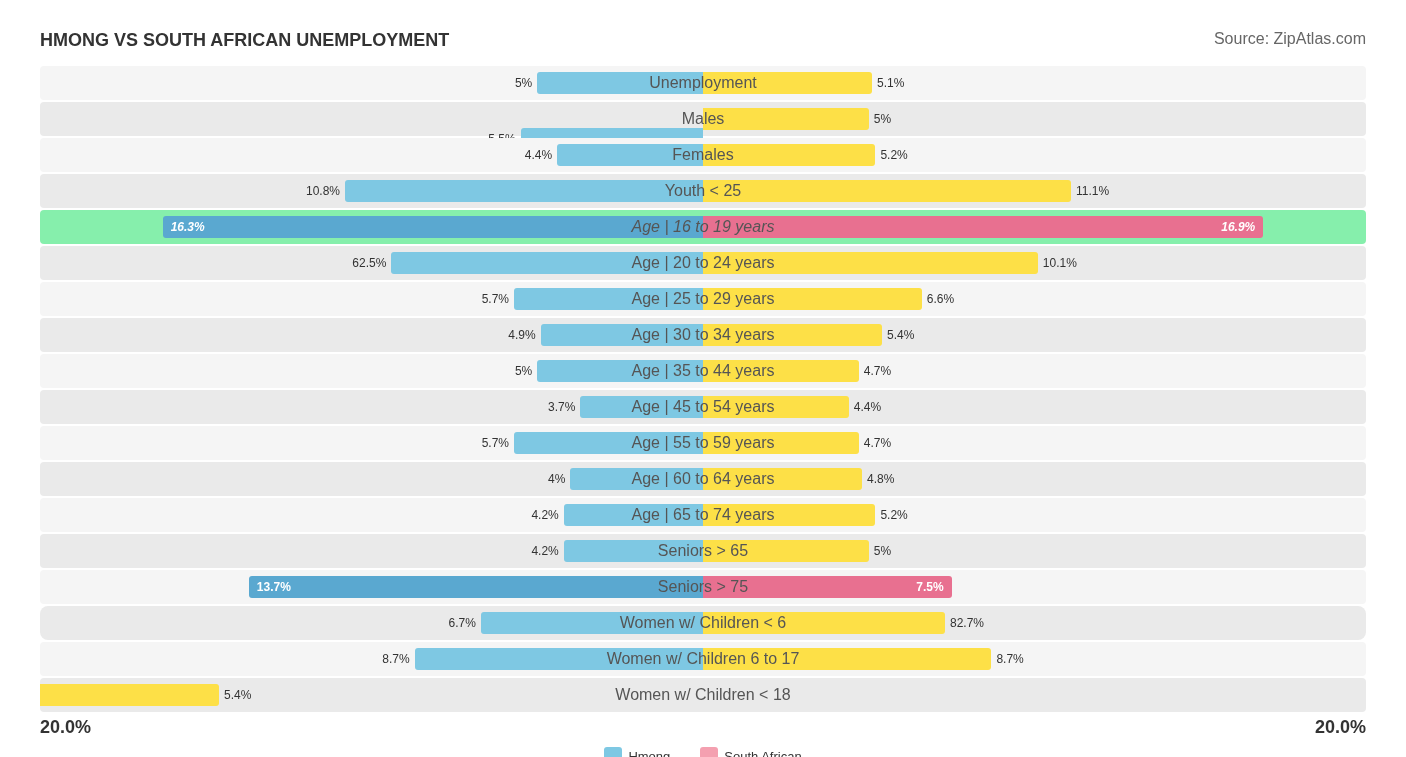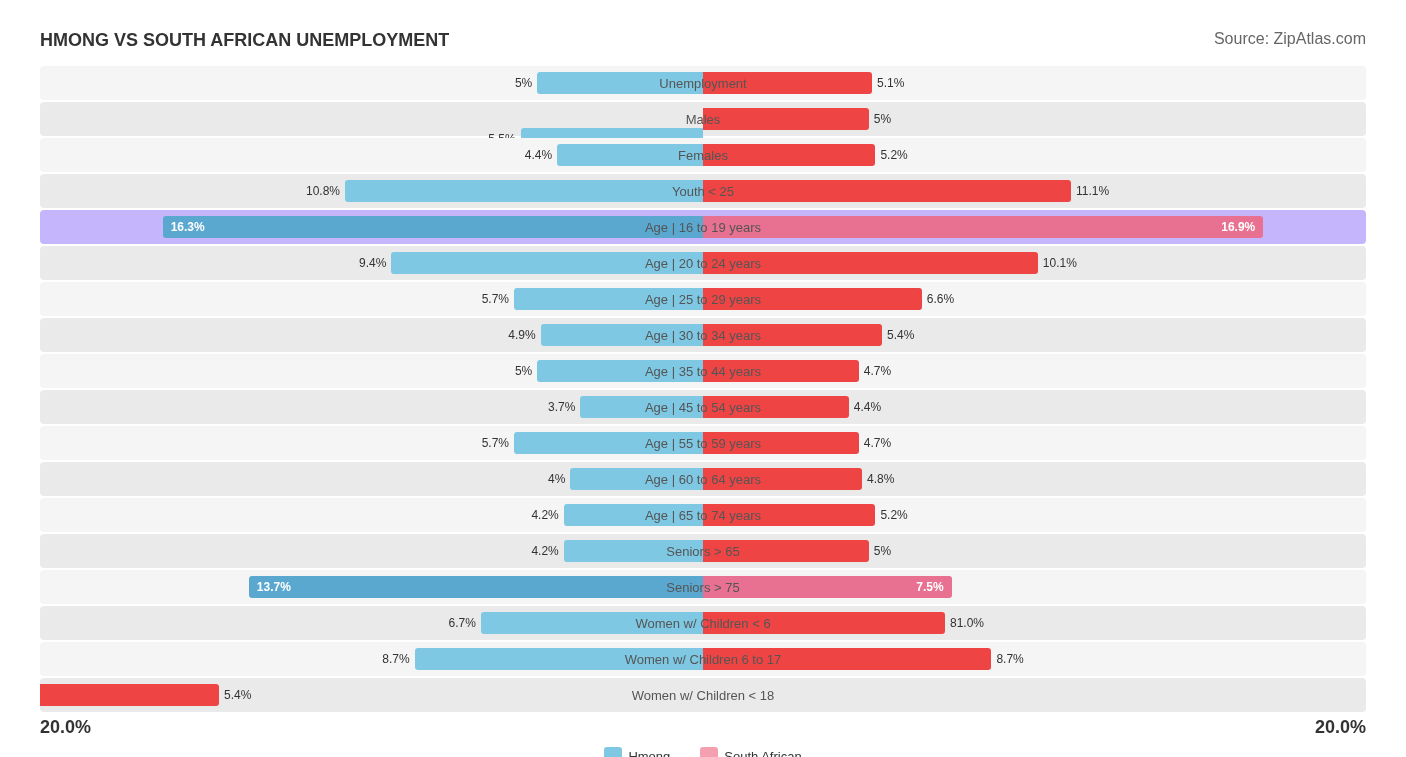--- a/index.html
+++ b/index.html
@@ -71,21 +71,21 @@
       height: 22px;
       background: #7ec8e3;
       border-radius: 3px 0 0 3px;
       position: relative;
       display: flex;
       align-items: center;
       justify-content: flex-start;
     }
     .bar-right {
       height: 22px;
-      background: #ef4444;
+      background: #fde047;
       border-radius: 0 3px 3px 0;
       position: relative;
       display: flex;
       align-items: center;
       justify-content: flex-end;
     }
     .bar-label-left {
       position: absolute;
       left: -5px;
       transform: translateX(-100%);
@@ -112,21 +112,21 @@
     .bar-label-right.inside {
       right: 8px;
       transform: none;
       color: #fff;
       font-weight: bold;
     }
     .row-label {
       position: absolute;
       left: 50%;
       transform: translateX(-50%);
-      font-size: 13px;
+      font-size: 16px;
       color: #555;
       text-align: center;
       white-space: nowrap;
       z-index: 10;
       pointer-events: none;
     }
     .axis-row {
       display: flex;
       align-items: center;
       margin-top: 5px;
@@ -225,37 +225,37 @@
             <span class="bar-label-left">10.8%</span>
           </div>
         </div>
         <span class="row-label">Youth &lt; 25</span>
         <div class="right-bar-container">
           <div class="bar-right" style="width: 55.5%;">
             <span class="bar-label-right">11.1%</span>
           </div>
         </div>
       </div>
-      <div class="row" style="background: #c4b5fd;">
+      <div class="row" style="background: #86efac; font-style: italic;">
         <div class="left-bar-container">
           <div class="bar-left" style="width: 81.5%; background: rgb(90, 168, 208);">
             <span class="bar-label-left inside">16.3%</span>
           </div>
         </div>
         <span class="row-label">Age | 16 to 19 years</span>
         <div class="right-bar-container">
           <div class="bar-right" style="width: 84.5%; background: rgb(232, 112, 144);">
             <span class="bar-label-right inside">16.9%</span>
           </div>
         </div>
       </div>
       <div class="row" style="background: rgb(234, 234, 234);">
         <div class="left-bar-container">
           <div class="bar-left" style="width: 47%;">
-            <span class="bar-label-left">9.4%</span>
+            <span class="bar-label-left">62.5%</span>
           </div>
         </div>
         <span class="row-label">Age | 20 to 24 years</span>
         <div class="right-bar-container">
           <div class="bar-right" style="width: 50.5%;">
             <span class="bar-label-right">10.1%</span>
           </div>
         </div>
       </div>
       <div class="row" style="background: rgb(245, 245, 245);">
@@ -368,30 +368,30 @@
             <span class="bar-label-left inside">13.7%</span>
           </div>
         </div>
         <span class="row-label">Seniors &gt; 75</span>
         <div class="right-bar-container">
           <div class="bar-right" style="width: 37.5%; background: rgb(232, 112, 144);">
             <span class="bar-label-right inside">7.5%</span>
           </div>
         </div>
       </div>
-      <div class="row" style="background: rgb(234, 234, 234);">
+      <div class="row" style="background: rgb(234, 234, 234); border-radius: 8px;">
         <div class="left-bar-container">
           <div class="bar-left" style="width: 33.5%;">
             <span class="bar-label-left">6.7%</span>
           </div>
         </div>
         <span class="row-label">Women w/ Children &lt; 6</span>
         <div class="right-bar-container">
           <div class="bar-right" style="width: 36.5%;">
-            <span class="bar-label-right">81.0%</span>
+            <span class="bar-label-right">82.7%</span>
           </div>
         </div>
       </div>
       <div class="row" style="background: rgb(245, 245, 245);">
         <div class="left-bar-container">
           <div class="bar-left" style="width: 43.5%;">
             <span class="bar-label-left">8.7%</span>
           </div>
         </div>
         <span class="row-label">Women w/ Children 6 to 17</span>

